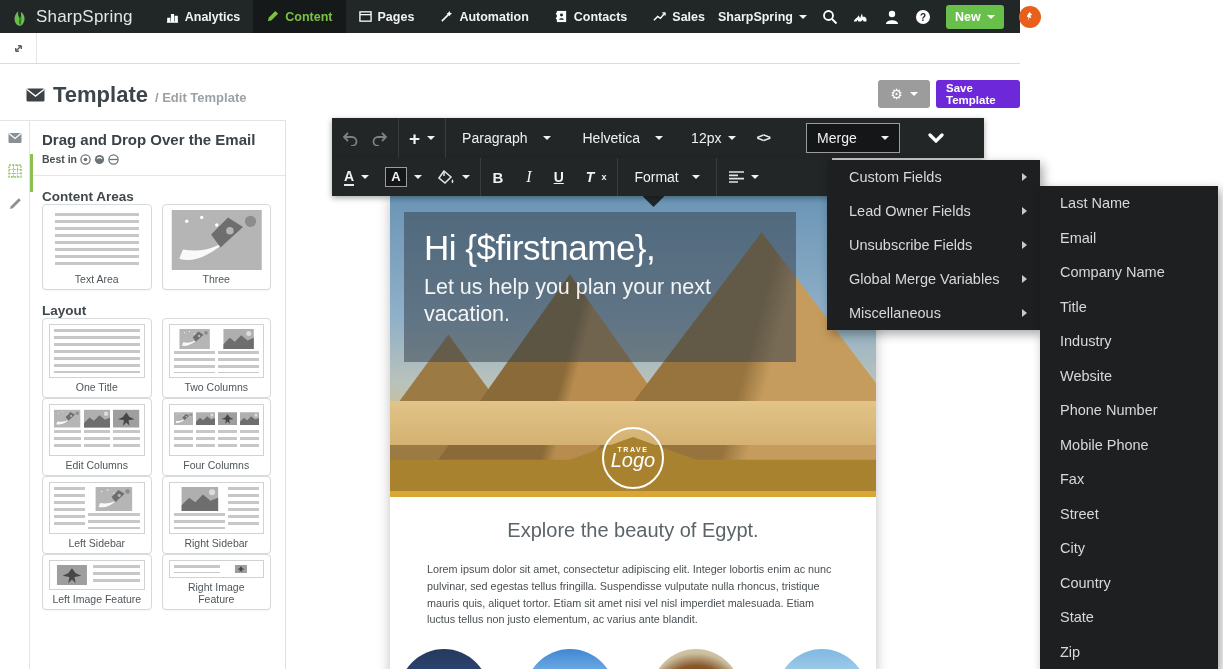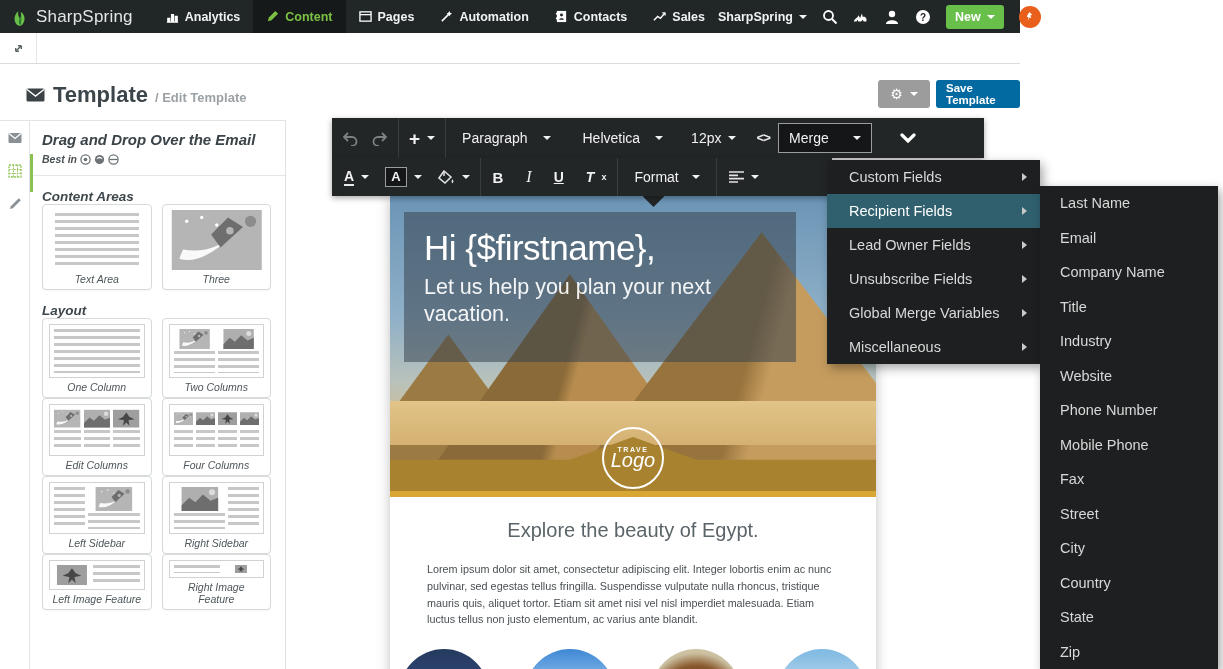--- a/index.html
+++ b/index.html
@@ -38,34 +38,34 @@
 
   
   .pagehead { position:absolute; left:0; top:64px; width:1020px; height:56px; background:#fff; z-index:5; }
   .pagehead-title { position:absolute; left:26px; top:18px; display:flex; align-items:baseline; }
   .pagehead-title svg { width:19px; height:14px; align-self:center; margin-right:8px; }
   .pagehead-title .t { font-size:22px; font-weight:bold; color:#3c454a; }
   .pagehead-title .b { font-size:13px; font-weight:bold; color:#9ba1a4; margin-left:7px; }
   .btn-gear { position:absolute; left:878px; top:16px; width:52px; height:28px; background:#9c9c9c;
     border-radius:3px; color:#fff; display:flex; align-items:center; justify-content:center; gap:7px;
     cursor:pointer; font-size:14px; }
-  .btn-save { position:absolute; left:936px; top:16px; height:28px; padding:0 10px; background:#0369a1;
+  .btn-save { position:absolute; left:936px; top:16px; height:28px; padding:0 10px; background:#6d28d9;
     border-radius:3px; color:#fff; font-size:11.5px; font-weight:bold; display:flex; align-items:center;
     cursor:pointer; }
 
   
   .sidebar { position:absolute; left:0; top:120px; bottom:0; width:286px; border-top:1px solid #e2e4e5;
     background:#fff; z-index:4; }
   .rail { position:absolute; left:0; top:0; bottom:0; width:30px; border-right:1px solid #e2e4e5; }
   .rail-item { height:33px; display:flex; align-items:center; justify-content:center; cursor:pointer;
     color:#8a9094; }
   .rail-item svg { width:14px; height:14px; }
   .rail-item.active { color:#8cc152; }
   .panel { position:absolute; left:30px; top:0; bottom:0; right:0; border-right:1px solid #dfe1e2;
-    padding:10px 14px 0 12px; overflow:hidden;font-style:italic; }
+    padding:10px 14px 0 12px; overflow:hidden; }
   .panel-accent { position:absolute; left:0; top:33px; width:3px; height:38px; background:#8cc152; }
   .dd-title { font-size:15px; font-weight:bold; color:#3a4347; }
   .best-in { margin-top:5px; display:flex; align-items:center; gap:3px; font-size:10.5px;
     font-weight:bold; color:#4a5053; }
   .best-in svg { width:11px; height:11px; }
   .panel-hr { border-bottom:1px solid #e4e6e7; margin:10px -14px 0 -12px; }
   .sec-head { margin-top:13px; font-size:13.5px; font-weight:bold; color:#3f484c; }
   .cardgrid { margin-top:0; display:grid; grid-template-columns:1fr 1fr; gap:0 10px; }
   .dcard { background:#fff; border:1px solid #d7dadb; border-radius:4px; padding:5px 6px 3px;
     display:flex; flex-direction:column; cursor:grab; box-shadow:0 1px 1px rgba(0,0,0,.04); }
@@ -89,21 +89,21 @@
   .tb { position:absolute; background:#232627; display:flex; align-items:center; z-index:6;
     box-shadow:0 2px 6px rgba(0,0,0,.35); color:#f0f1f1; }
   .tb-row1 { left:332px; top:118px; width:652px; height:40px; }
   .tb-row2 { left:332px; top:158px; width:500px; height:38px; }
   .tb-sep { width:1px; height:100%; background:#3a3d3e; }
   .tb-btn { display:flex; align-items:center; justify-content:center; gap:7px; height:100%;
     padding:0 10px; cursor:pointer; font-size:14px; }
   .tb-btn svg { display:block; }
   .tb-plus { font-size:19px; font-weight:bold; line-height:1; }
   .tb-code { font-family:"Liberation Mono", monospace; font-size:13px; font-weight:bold; letter-spacing:-1px; }
-  .merge-btn { margin-left:0; border:1px solid #9a9d9e; background:#141617; padding:6px 10px;
+  .merge-btn { margin-left:28px; border:1px solid #9a9d9e; background:#141617; padding:6px 10px;
     display:flex; align-items:center; gap:24px; font-size:14px; cursor:pointer; }
   .big-chev { margin:0 0 0 16px; padding:0 12px; cursor:pointer; }
   .ultr { border-bottom:2px solid #e8e9e9; line-height:1; padding-bottom:1px; font-weight:bold; font-size:14px; }
   .boxA { border:1px solid #9a9d9e; background:#141617; padding:1px 5px 2px; font-weight:bold; font-size:13px; }
   .bold { font-weight:bold; font-size:15px; }
   .ital { font-style:italic; font-family:"Liberation Serif",serif; font-size:16px; }
   .undl { text-decoration:underline; font-size:14px; font-weight:bold; }
   .clearfmt { font-size:14px; font-weight:bold; font-style:italic; }
   .clearfmt sub { font-size:9px; font-style:normal; }
   .notch { position:absolute; left:646px; top:189px; width:15px; height:15px; background:#232627;
@@ -365,21 +365,21 @@
           <div class="lbl">Three</div>
         </div>
       </div>
 
       <div class="sec-head">Layout</div>
       <div class="cardgrid">
         <div class="dcard h80">
           <div class="thumb thumb-border">
               <div class="lines" style="flex:1"></div>
             </div>
-          <div class="lbl">One Column</div>
+          <div class="lbl">One Title</div>
         </div>
         <div class="dcard h80">
           <div class="thumb thumb-border">
               <div class="cols">
             <div class="col">
                   <div class="img">
                     <svg>
                       <use href="#sym-rocket"></use>
                     </svg>
                   </div>
@@ -645,24 +645,20 @@
         </svg>
       <span class="caret"></span>
     </div>
   </div>
 
   <div class="menu merge-menu">
     <div class="menu-item">
       <span>Custom Fields</span>
       <span class="arr"></span>
     </div>
-    <div class="menu-item active">
-      <span>Recipient Fields</span>
-      <span class="arr"></span>
-    </div>
     <div class="menu-item">
       <span>Lead Owner Fields</span>
       <span class="arr"></span>
     </div>
     <div class="menu-item">
       <span>Unsubscribe Fields</span>
       <span class="arr"></span>
     </div>
     <div class="menu-item">
       <span>Global Merge Variables</span>

